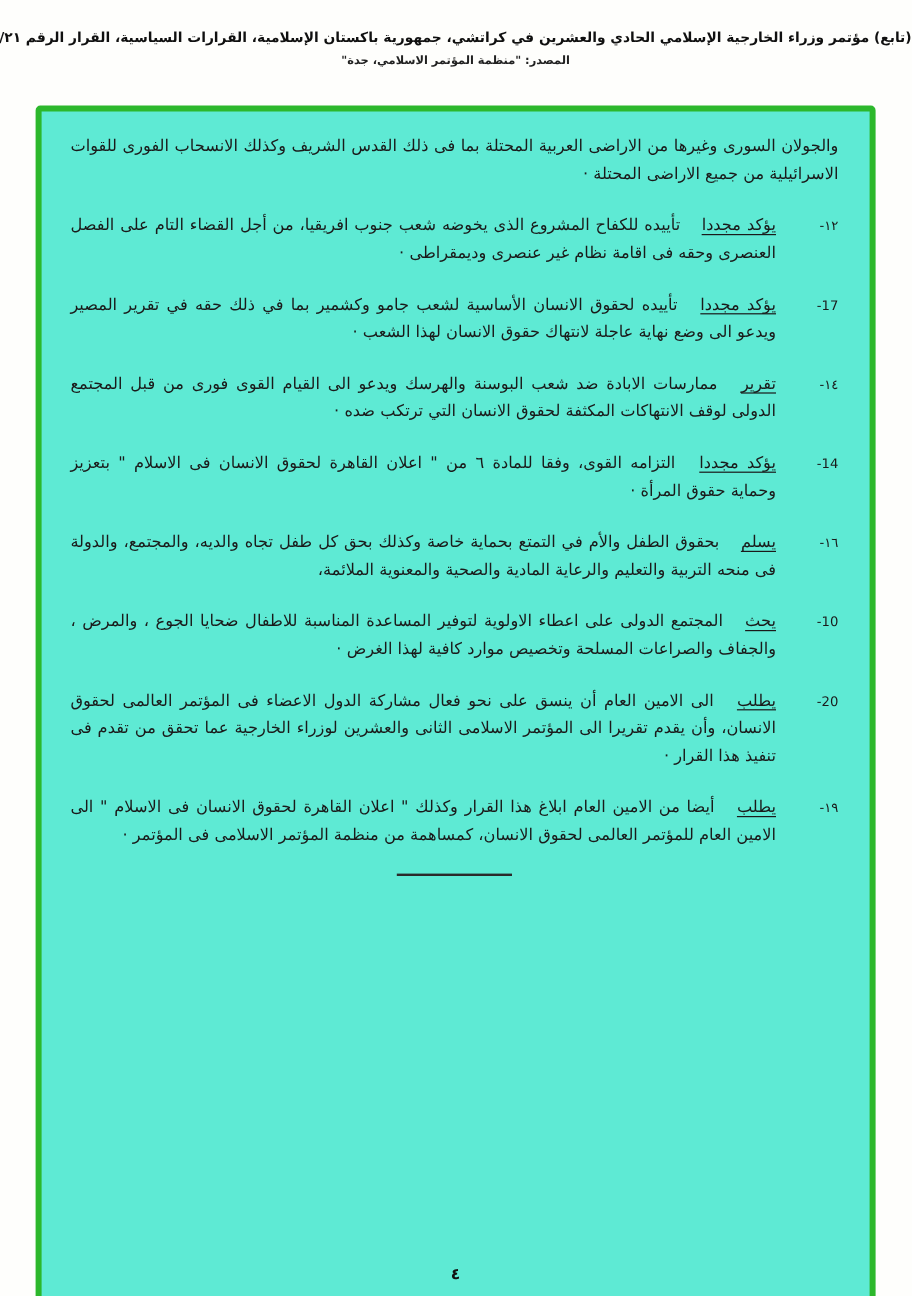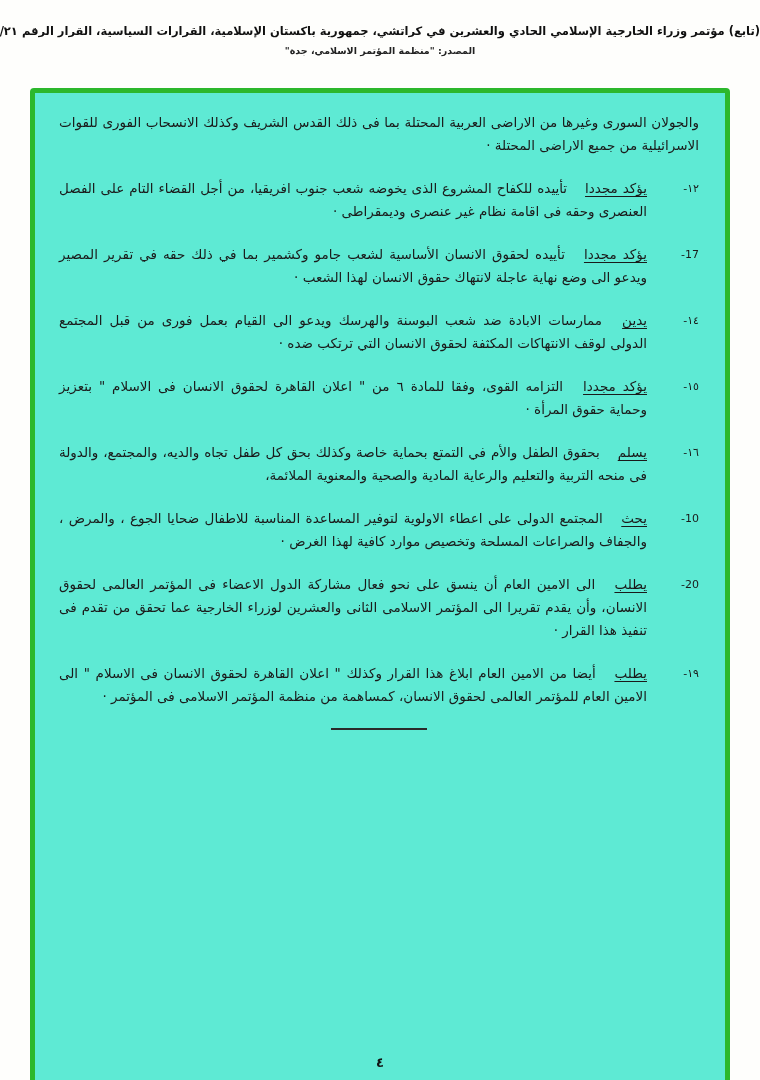--- a/index.html
+++ b/index.html
@@ -74,25 +74,25 @@
       <p class="text"><span class="lead">يؤكد مجددا</span> <span>تأييده للكفاح المشروع الذى يخوضه شعب جنوب افريقيا، من أجل القضاء التام على الفصل العنصرى وحقه فى اقامة نظام غير عنصرى وديمقراطى ·</span></p>
     </div>
 
     <div class="item">
       <span class="num">17-</span>
       <p class="text"><span class="lead">يؤكد مجددا</span> <span>تأييده لحقوق الانسان الأساسية لشعب جامو وكشمير بما في ذلك حقه في تقرير المصير ويدعو الى وضع نهاية عاجلة لانتهاك حقوق الانسان لهذا الشعب ·</span></p>
     </div>
 
     <div class="item">
       <span class="num">١٤-</span>
-      <p class="text"><span class="lead">يدين</span> <span>ممارسات الابادة ضد شعب البوسنة والهرسك ويدعو الى القيام بعمل فورى من قبل المجتمع الدولى لوقف الانتهاكات المكثفة لحقوق الانسان التي ترتكب ضده ·</span></p>
+      <p class="text"><span class="lead">تقرير</span> <span>ممارسات الابادة ضد شعب البوسنة والهرسك ويدعو الى القيام القوى فورى من قبل المجتمع الدولى لوقف الانتهاكات المكثفة لحقوق الانسان التي ترتكب ضده ·</span></p>
     </div>
 
     <div class="item">
-      <span class="num">١٥-</span>
+      <span class="num">14-</span>
       <p class="text"><span class="lead">يؤكد مجددا</span> <span>التزامه القوى، وفقا للمادة ٦ من " اعلان القاهرة لحقوق الانسان فى الاسلام " بتعزيز وحماية حقوق المرأة ·</span></p>
     </div>
 
     <div class="item">
       <span class="num">١٦-</span>
       <p class="text"><span class="lead">يسلم</span> <span>بحقوق الطفل والأم في التمتع بحماية خاصة وكذلك بحق كل طفل تجاه والديه، والمجتمع، والدولة فى منحه التربية والتعليم والرعاية المادية والصحية والمعنوية الملائمة،</span></p>
     </div>
 
     <div class="item">
       <span class="num">10-</span>

